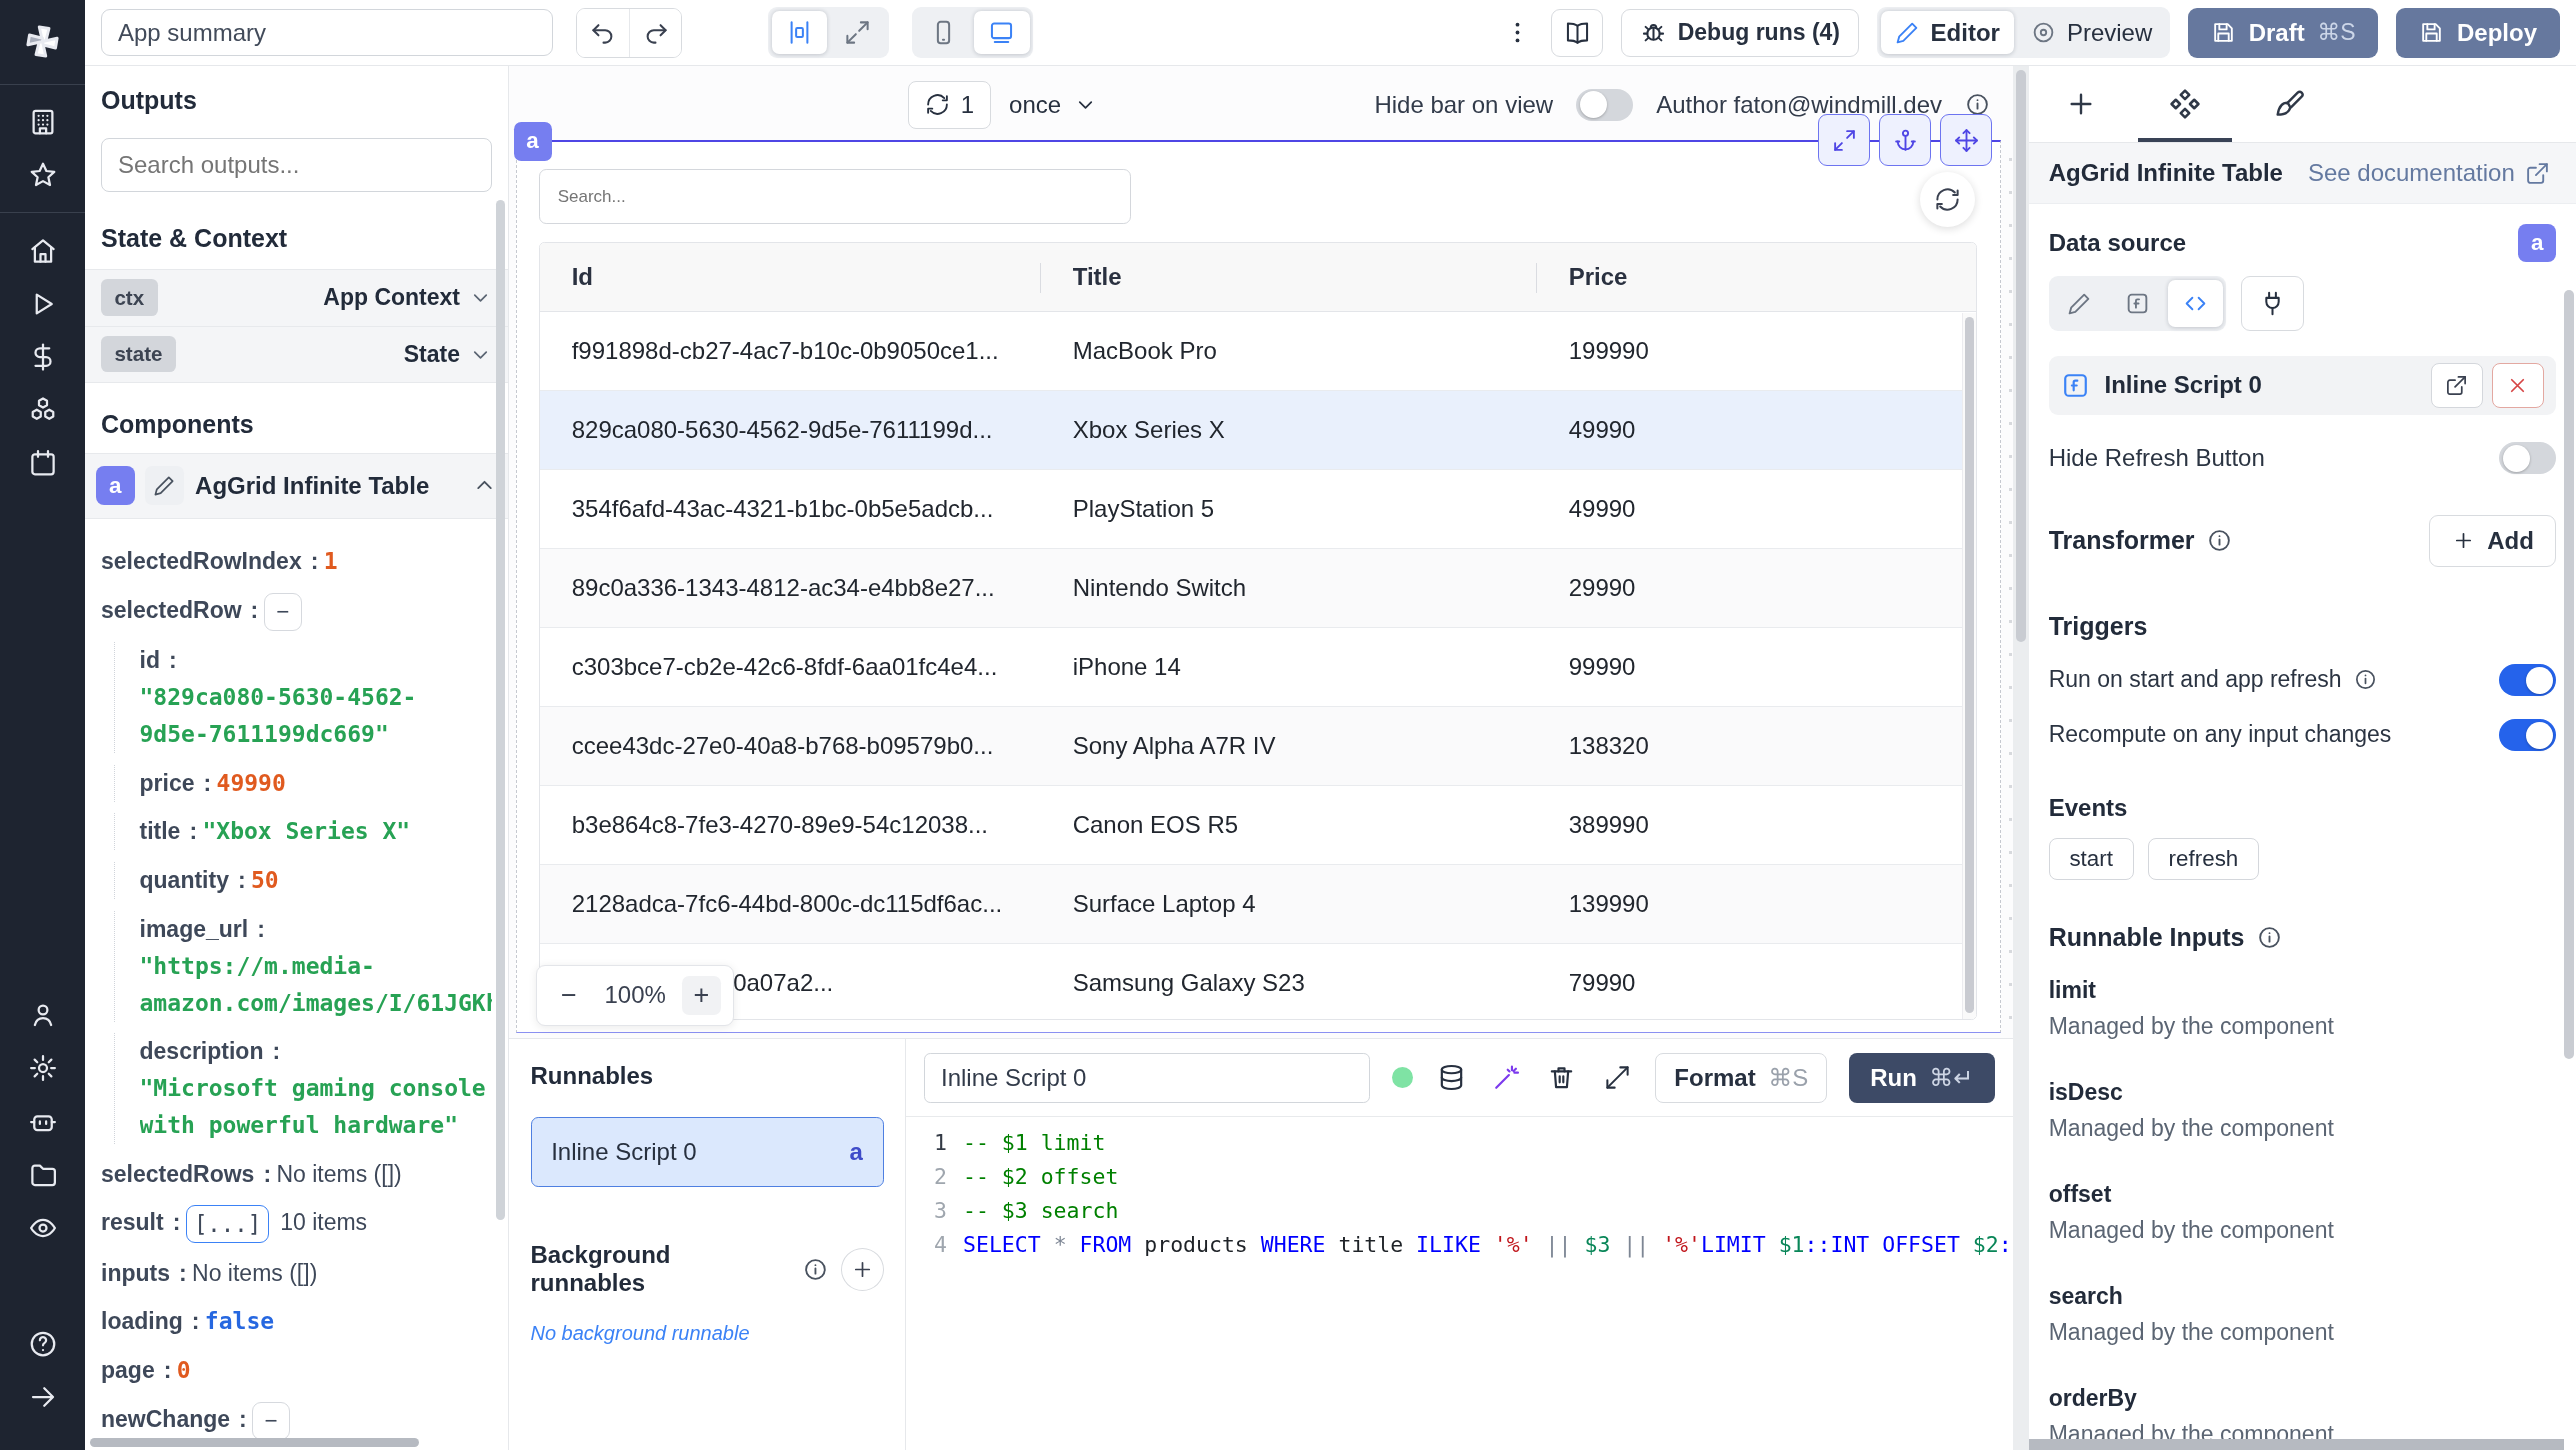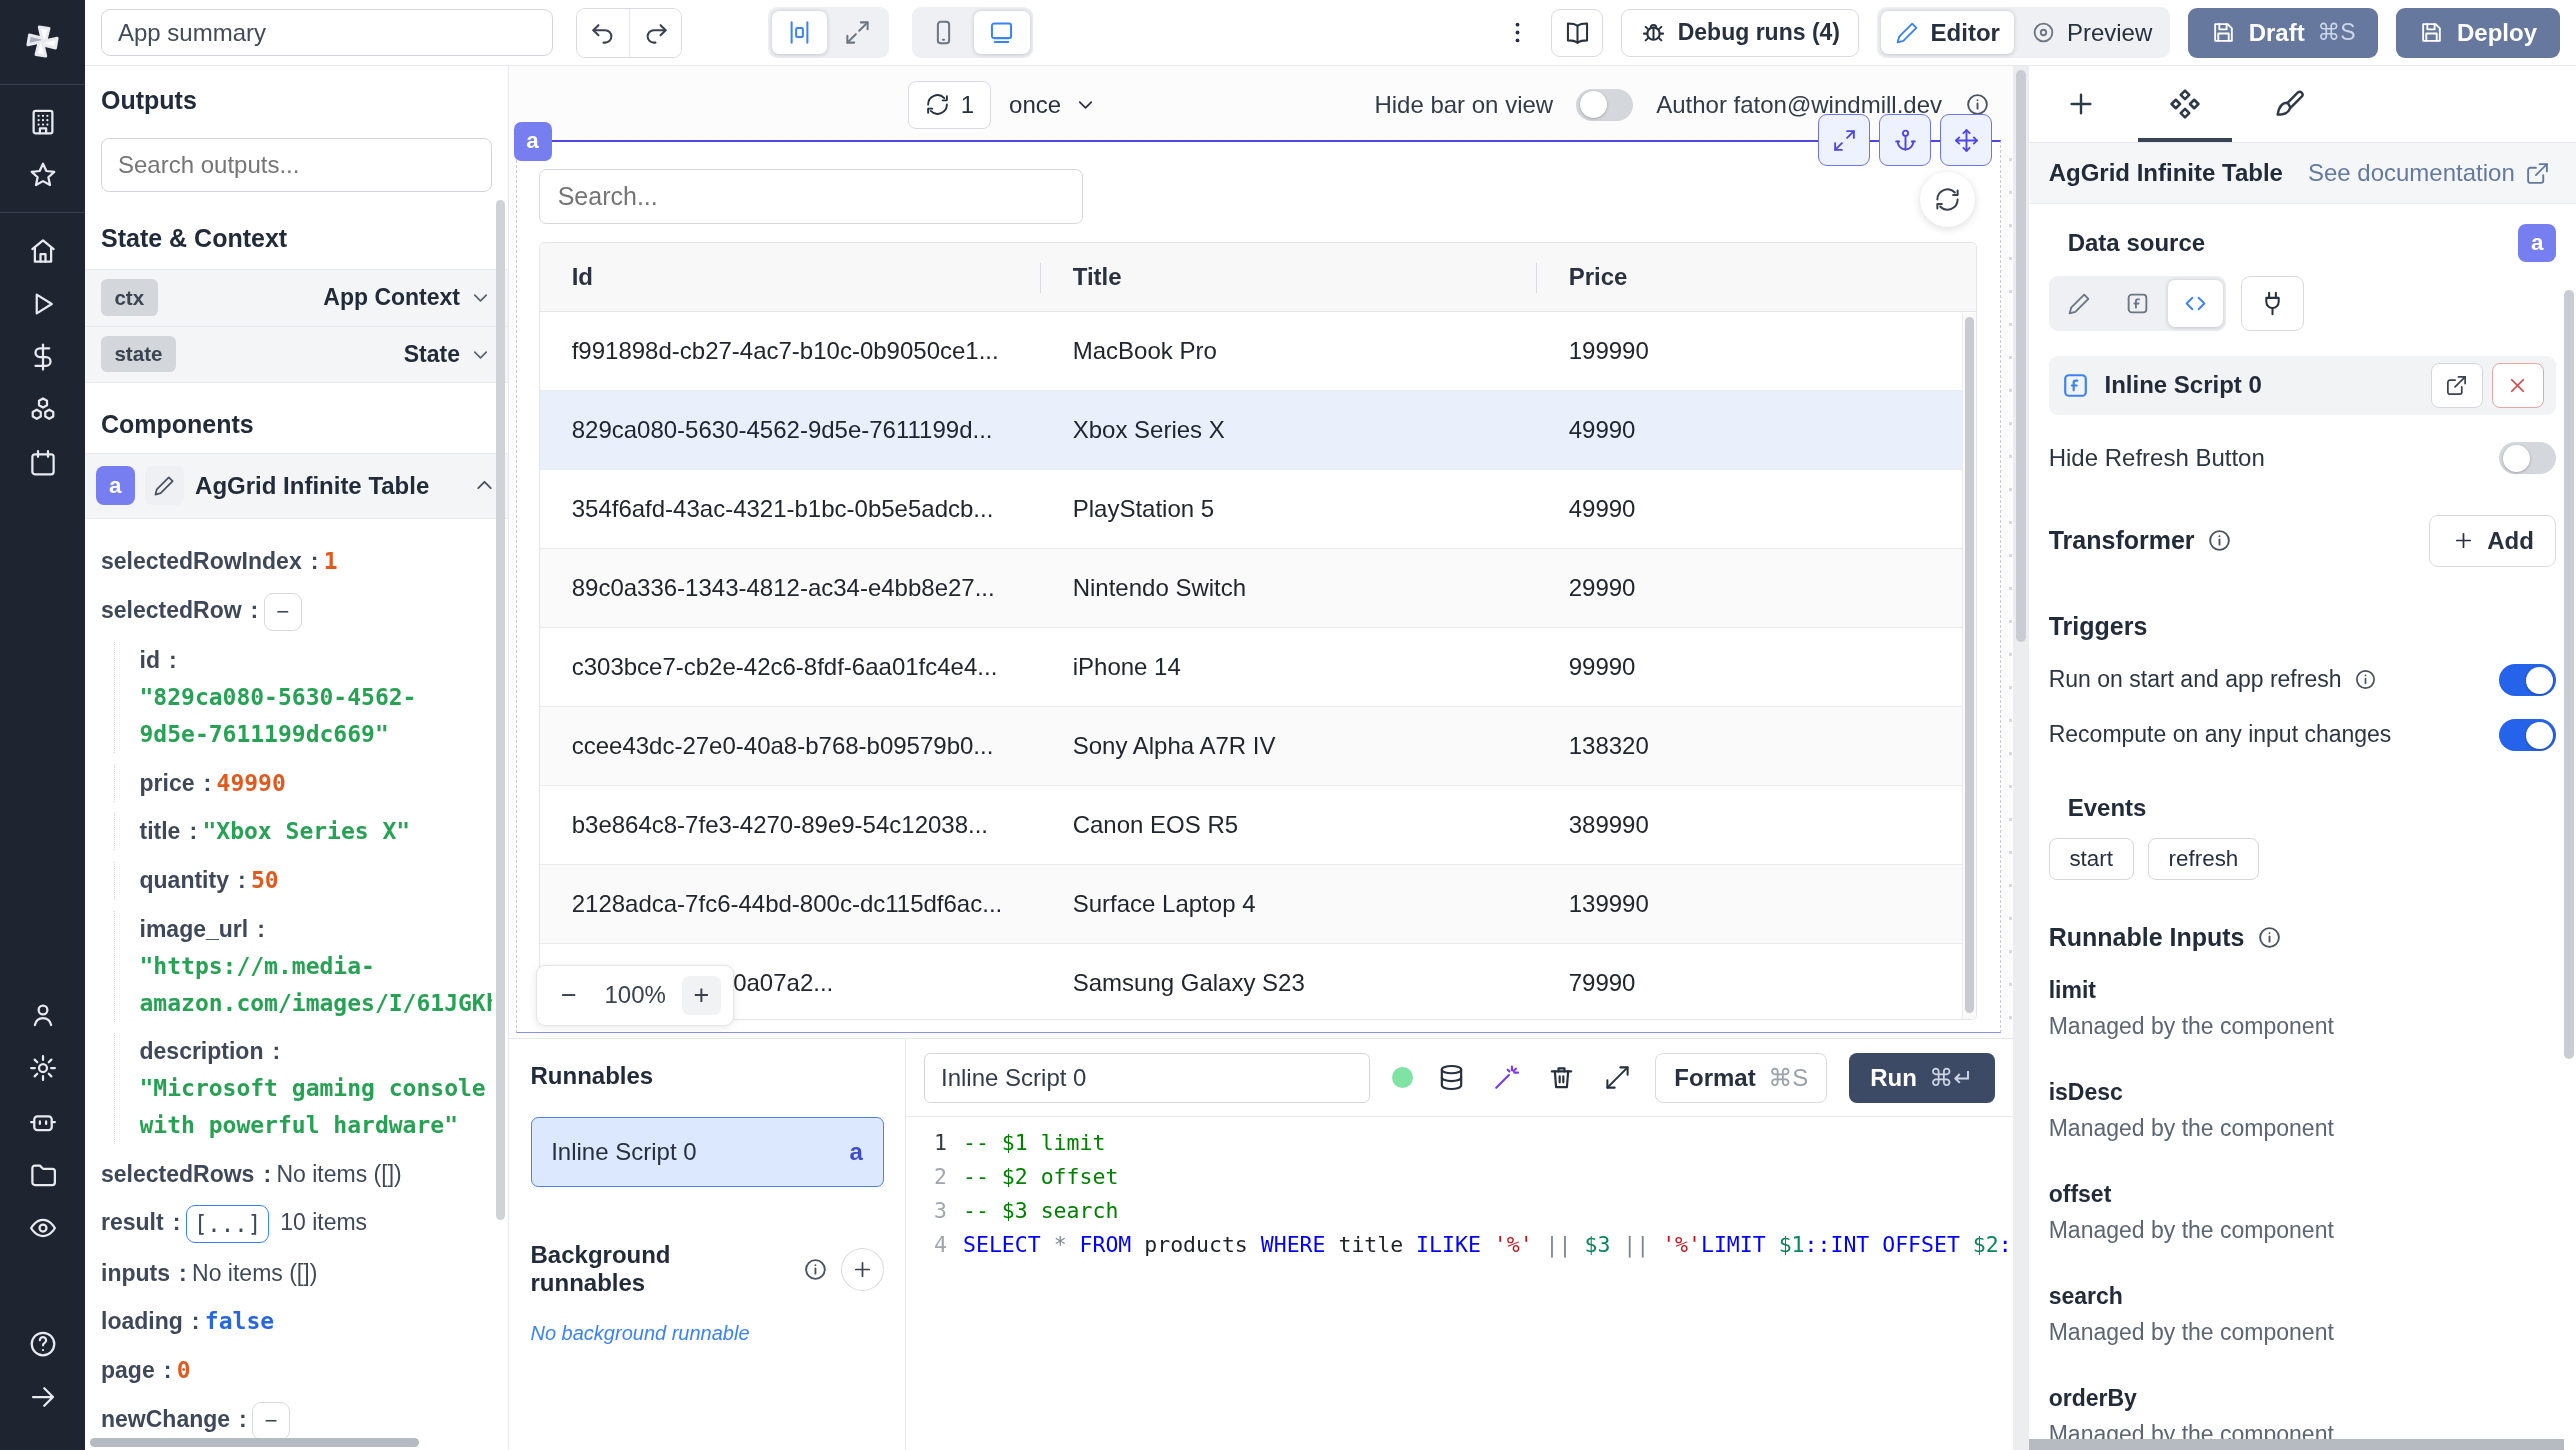--- a/index.html
+++ b/index.html
@@ -82,21 +82,21 @@
   .toggle.on::after{left:auto;right:3.6px;}
   .author{font-size:24px;color:#323b4a;}
   .info-ic{color:#49525f;}
 
   .canvas{flex:1;position:relative;background-image:radial-gradient(#d7d9dd 1.5px,transparent 1.5px);background-size:33px 33px;overflow:visible;min-height:0;}
   .component{position:absolute;left:7.2px;right:12.5px;top:-2.7px;height:893px;background:#fff;border-left:1.8px dashed #c6c9d0;border-right:1.8px dashed #c6c9d0;border-top:2.7px solid #4f46e5;border-bottom:1.8px solid #8a90f2;}
   .comp-tag{position:absolute;top:-20.6px;left:-3.6px;width:38px;height:39px;background:#767ef0;color:#fff;border-radius:7.2px;display:flex;align-items:center;justify-content:center;font-size:22.4px;font-weight:700;z-index:5;}
   .comp-actions{position:absolute;top:-28px;right:7.2px;display:flex;gap:9px;z-index:5;}
   .ab{width:52px;height:52px;border:1.8px solid #6d74f0;background:#eef1fe;border-radius:9px;color:#4f46e5;display:flex;align-items:center;justify-content:center;cursor:pointer;}
   .comp-refresh{position:absolute;top:30px;right:25px;width:55px;height:55px;border-radius:50%;background:#fff;box-shadow:0 1.8px 9px rgba(0,0,0,.14);display:flex;align-items:center;justify-content:center;color:#3a4150;z-index:4;cursor:pointer;}
-  .comp-search{margin:27px 0 0 21.5px;width:544px;height:55px;border:0.9px solid #d4d7dc;border-radius:7.2px;font-size:25px;color:#5a6370;padding:0 18px;font-family:inherit;background:#fff;outline:none;}
+  .comp-search{margin:27px 0 0 21.5px;width:592px;height:55px;border:0.9px solid #d4d7dc;border-radius:7.2px;font-size:17px;color:#5a6370;padding:0 18px;font-family:inherit;background:#fff;outline:none;}
   .grid{position:absolute;left:21.5px;right:23px;top:100px;bottom:12.5px;border:0.9px solid #e3e5e9;border-radius:5.4px;overflow:hidden;background:#fff;}
   .grid-head{height:69px;background:#f8f8f8;border-bottom:0.9px solid #e3e5e9;display:flex;align-items:center;font-weight:700;font-size:24px;color:#2a3140;}
   .cell{padding-left:32px;overflow:hidden;white-space:nowrap;}
   .c-id{width:501px;flex-shrink:0;}
   .c-title{width:496px;flex-shrink:0;}
   .c-price{flex:1;}
   .hcell{position:relative;height:100%;display:flex;align-items:center;}
   .hcell.hsep::after{content:"";position:absolute;right:0;top:19.7px;height:29.5px;width:0.9px;background:#dadce1;}
   .grid-row{height:79px;display:flex;align-items:center;font-size:24px;color:#21262e;border-bottom:0.9px solid #e9ebee;background:#fff;cursor:pointer;}
   .grid-row.striped{background:#fafafb;}
@@ -146,21 +146,21 @@
   
   .rpanel{width:547px;background:#fff;display:flex;flex-direction:column;position:relative;overflow:hidden;flex-shrink:0;}
   .rtabs{height:77px;display:flex;align-items:center;border-bottom:0.9px solid #e6e8eb;flex-shrink:0;}
   .rtab{width:104px;height:100%;display:flex;align-items:center;justify-content:center;color:#2f3847;position:relative;cursor:pointer;}
   .rtab.active::after{content:"";position:absolute;bottom:0;left:5.4px;right:5.4px;height:4.5px;background:#394356;}
   .rhead{height:61px;background:#f5f6f8;display:flex;align-items:center;padding:0 19.7px;gap:25px;border-bottom:0.9px solid #eceef1;flex-shrink:0;}
   .rh-title{font-size:24px;font-weight:700;color:#222b3a;}
   .rh-link{font-size:24px;color:#6479a0;display:flex;align-items:center;gap:10.7px;cursor:pointer;}
   .rbody{flex:1;padding:19.7px 19.7px 0;overflow:hidden;position:relative;}
   .row-flex{display:flex;align-items:center;}
-  .lab-b27{font-size:24px;font-weight:700;color:#222b3a;margin-left:19px;}
+  .lab-b27{font-size:24px;font-weight:700;color:#222b3a;}
   .lab-b28{font-size:25px;font-weight:700;color:#222b3a;}
   .seg.small .opt{height:47px;min-width:55px;padding:0 12.5px;}
   .plug-btn{width:63px;height:55px;border:0.9px solid #d8dbdf;border-radius:9px;background:#fff;display:flex;align-items:center;justify-content:center;color:#27303f;cursor:pointer;}
   .script-row{margin-top:25px;background:#f2f3f5;border-radius:9px;height:59px;display:flex;align-items:center;gap:14.3px;padding:0 12.5px;}
   .fsq{color:#3b82f6;display:flex;}
   .script-name{font-size:24px;font-weight:700;color:#222b3a;}
   .sr-btns{margin-left:auto;display:flex;gap:9px;}
   .sq-btn{width:52px;height:45px;border:0.9px solid #d4d7dc;border-radius:8px;background:#fff;display:flex;align-items:center;justify-content:center;color:#3a4150;cursor:pointer;}
   .sq-btn.red{border:1.8px solid #e3a8a1;color:#d64545;}
   .hide-refresh{margin-top:27px;display:flex;align-items:center;}

